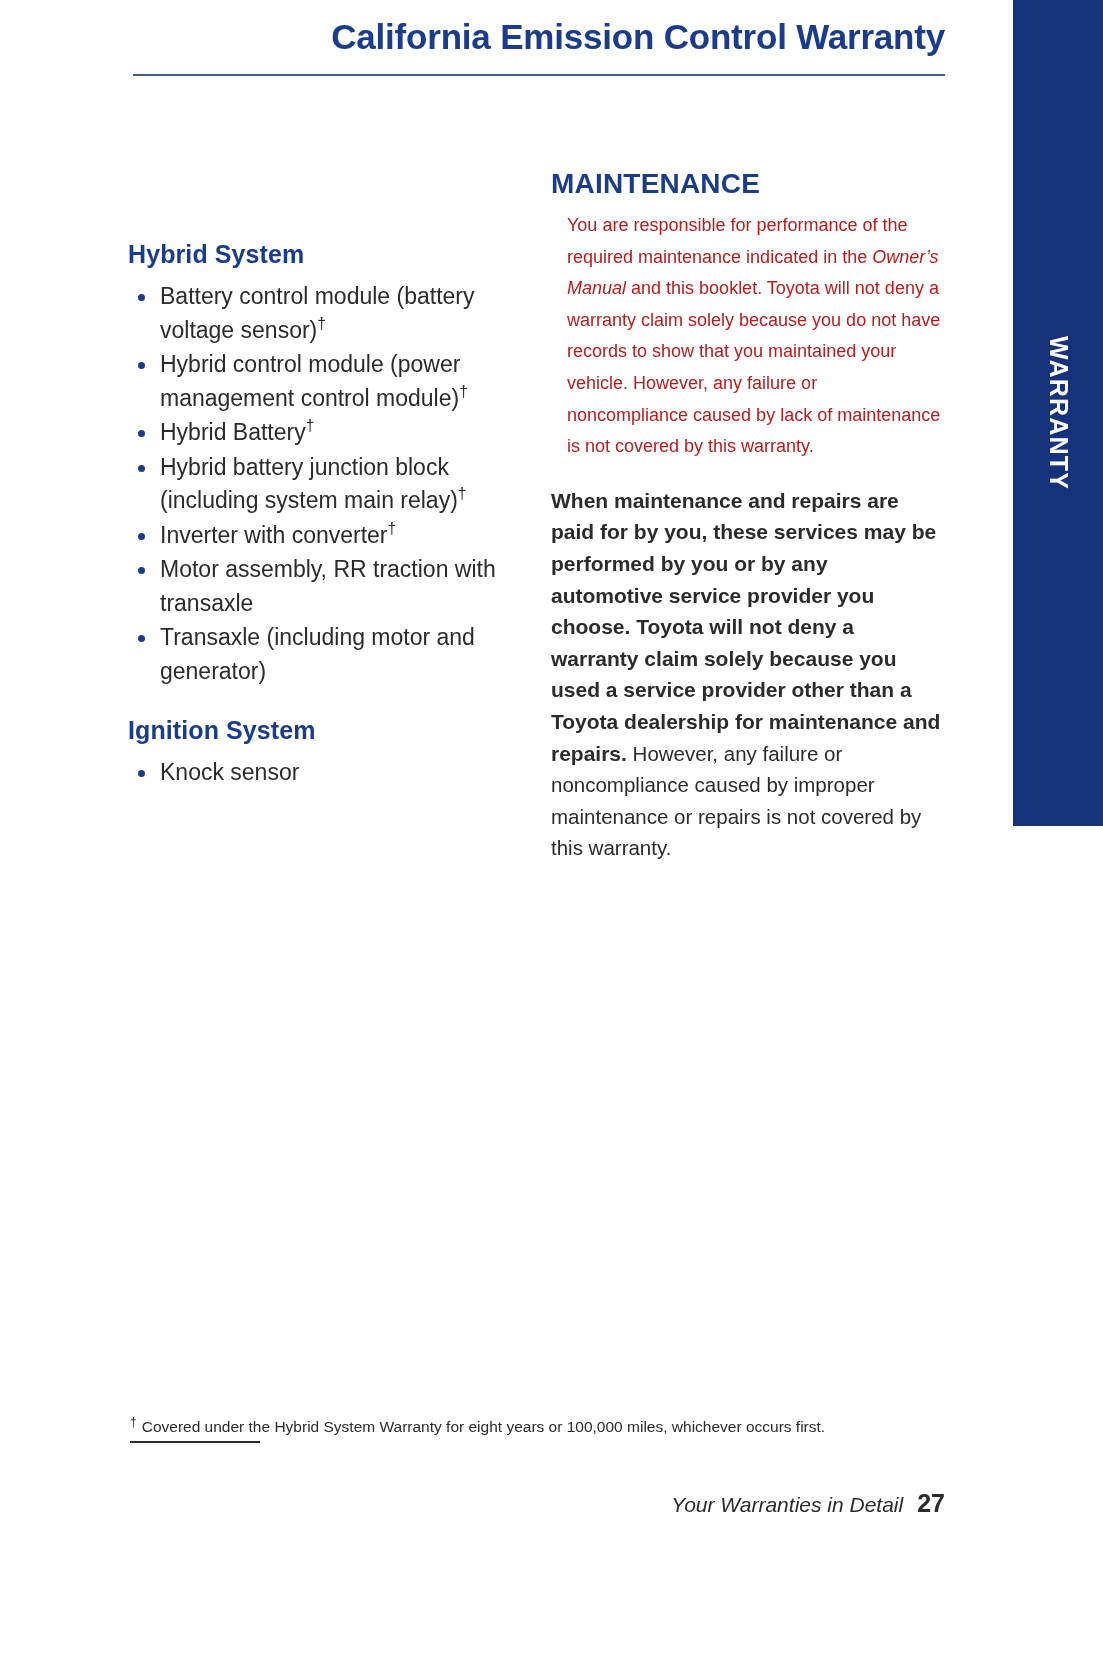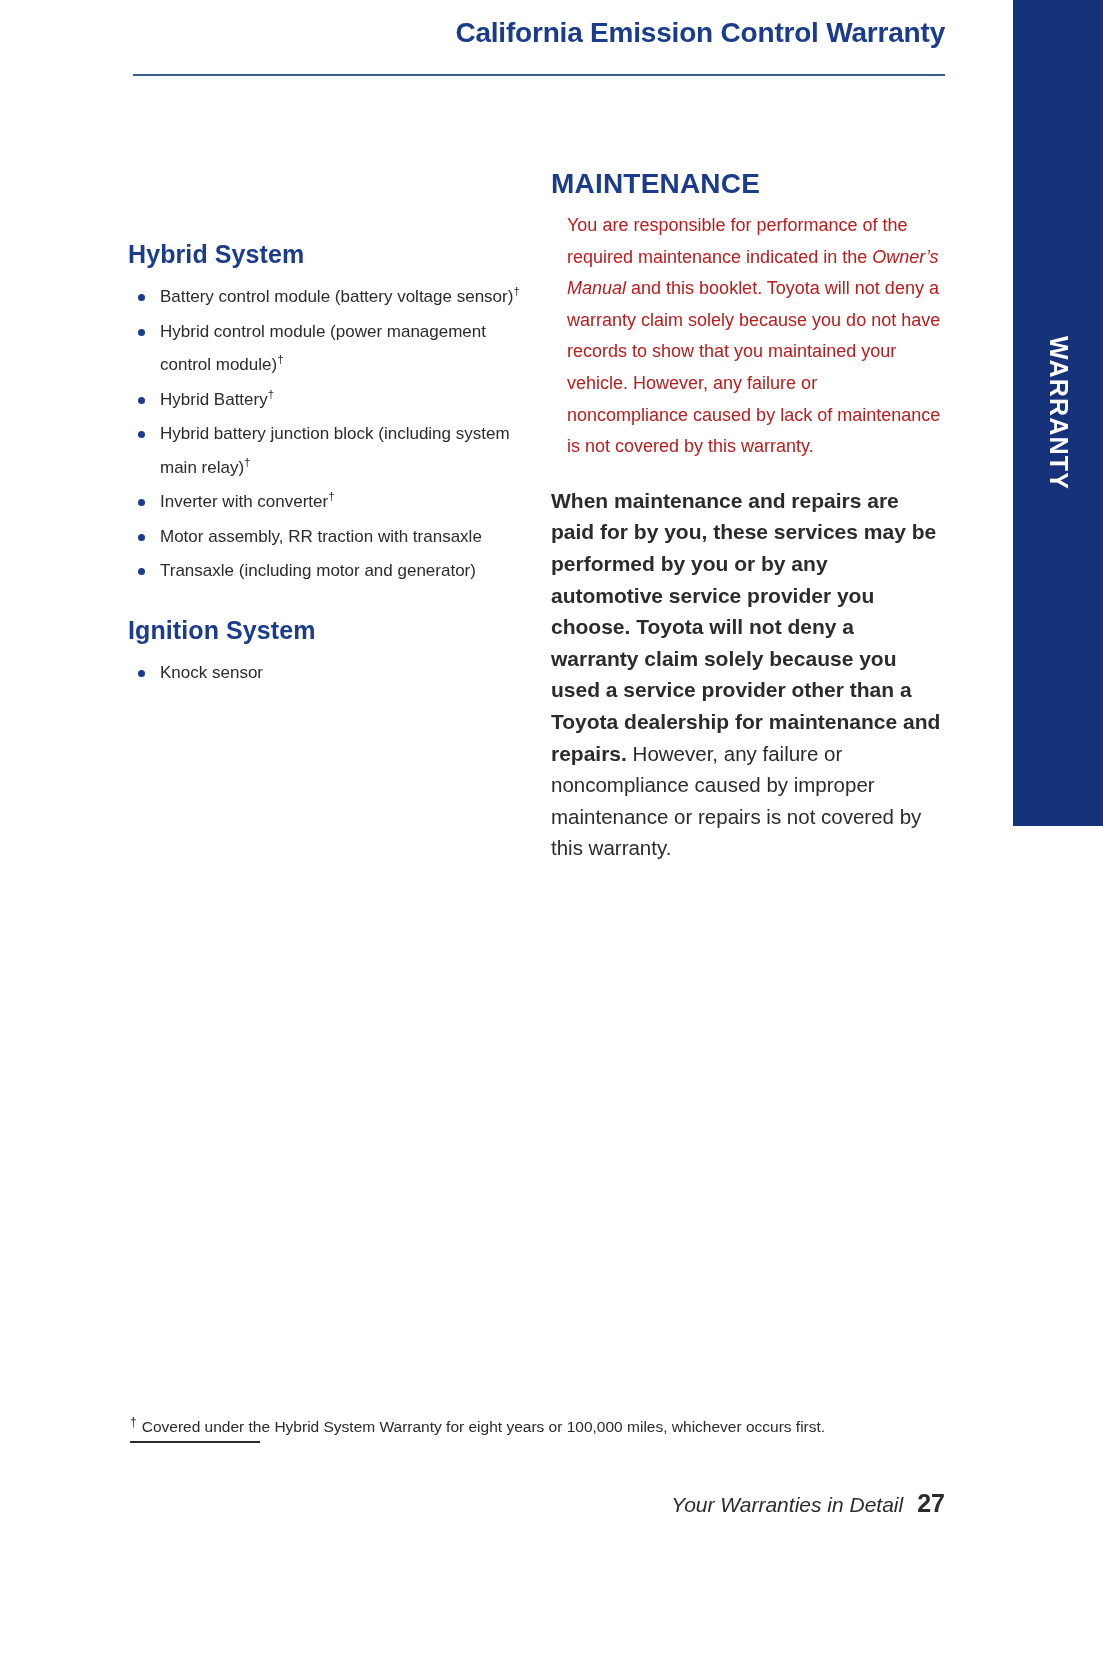--- a/index.html
+++ b/index.html
@@ -42,21 +42,21 @@
 
   
   .page-title {
     position: absolute;
     left: 133px;
     top: 17px;
     width: 812px;
     text-align: right;
     color: #1B3C8C;
     font-weight: bold;
-    font-size: 28px;
+    font-size: 35px;
     font-stretch: condensed;
     font-family: "Liberation Sans Narrow", "Liberation Sans", sans-serif;
     letter-spacing: -0.2px;
     white-space: nowrap;
   }
   .header-rule {
     position: absolute;
     left: 133px;
     top: 74px;
     width: 812px;
@@ -105,21 +105,21 @@
 
   ul.bullets {
     list-style: none;
     margin: 0;
     padding: 0;
   }
   ul.bullets li {
     position: relative;
     padding-left: 32px;
     margin-bottom: 1px;
-    font-size: 17px;
+    font-size: 23px;
     line-height: 33.5px;
     color: #2B2B2B;
   }
   ul.bullets li::before {
     content: "";
     position: absolute;
     left: 10px;
     top: 14px;
     width: 7px;
     height: 7px;

